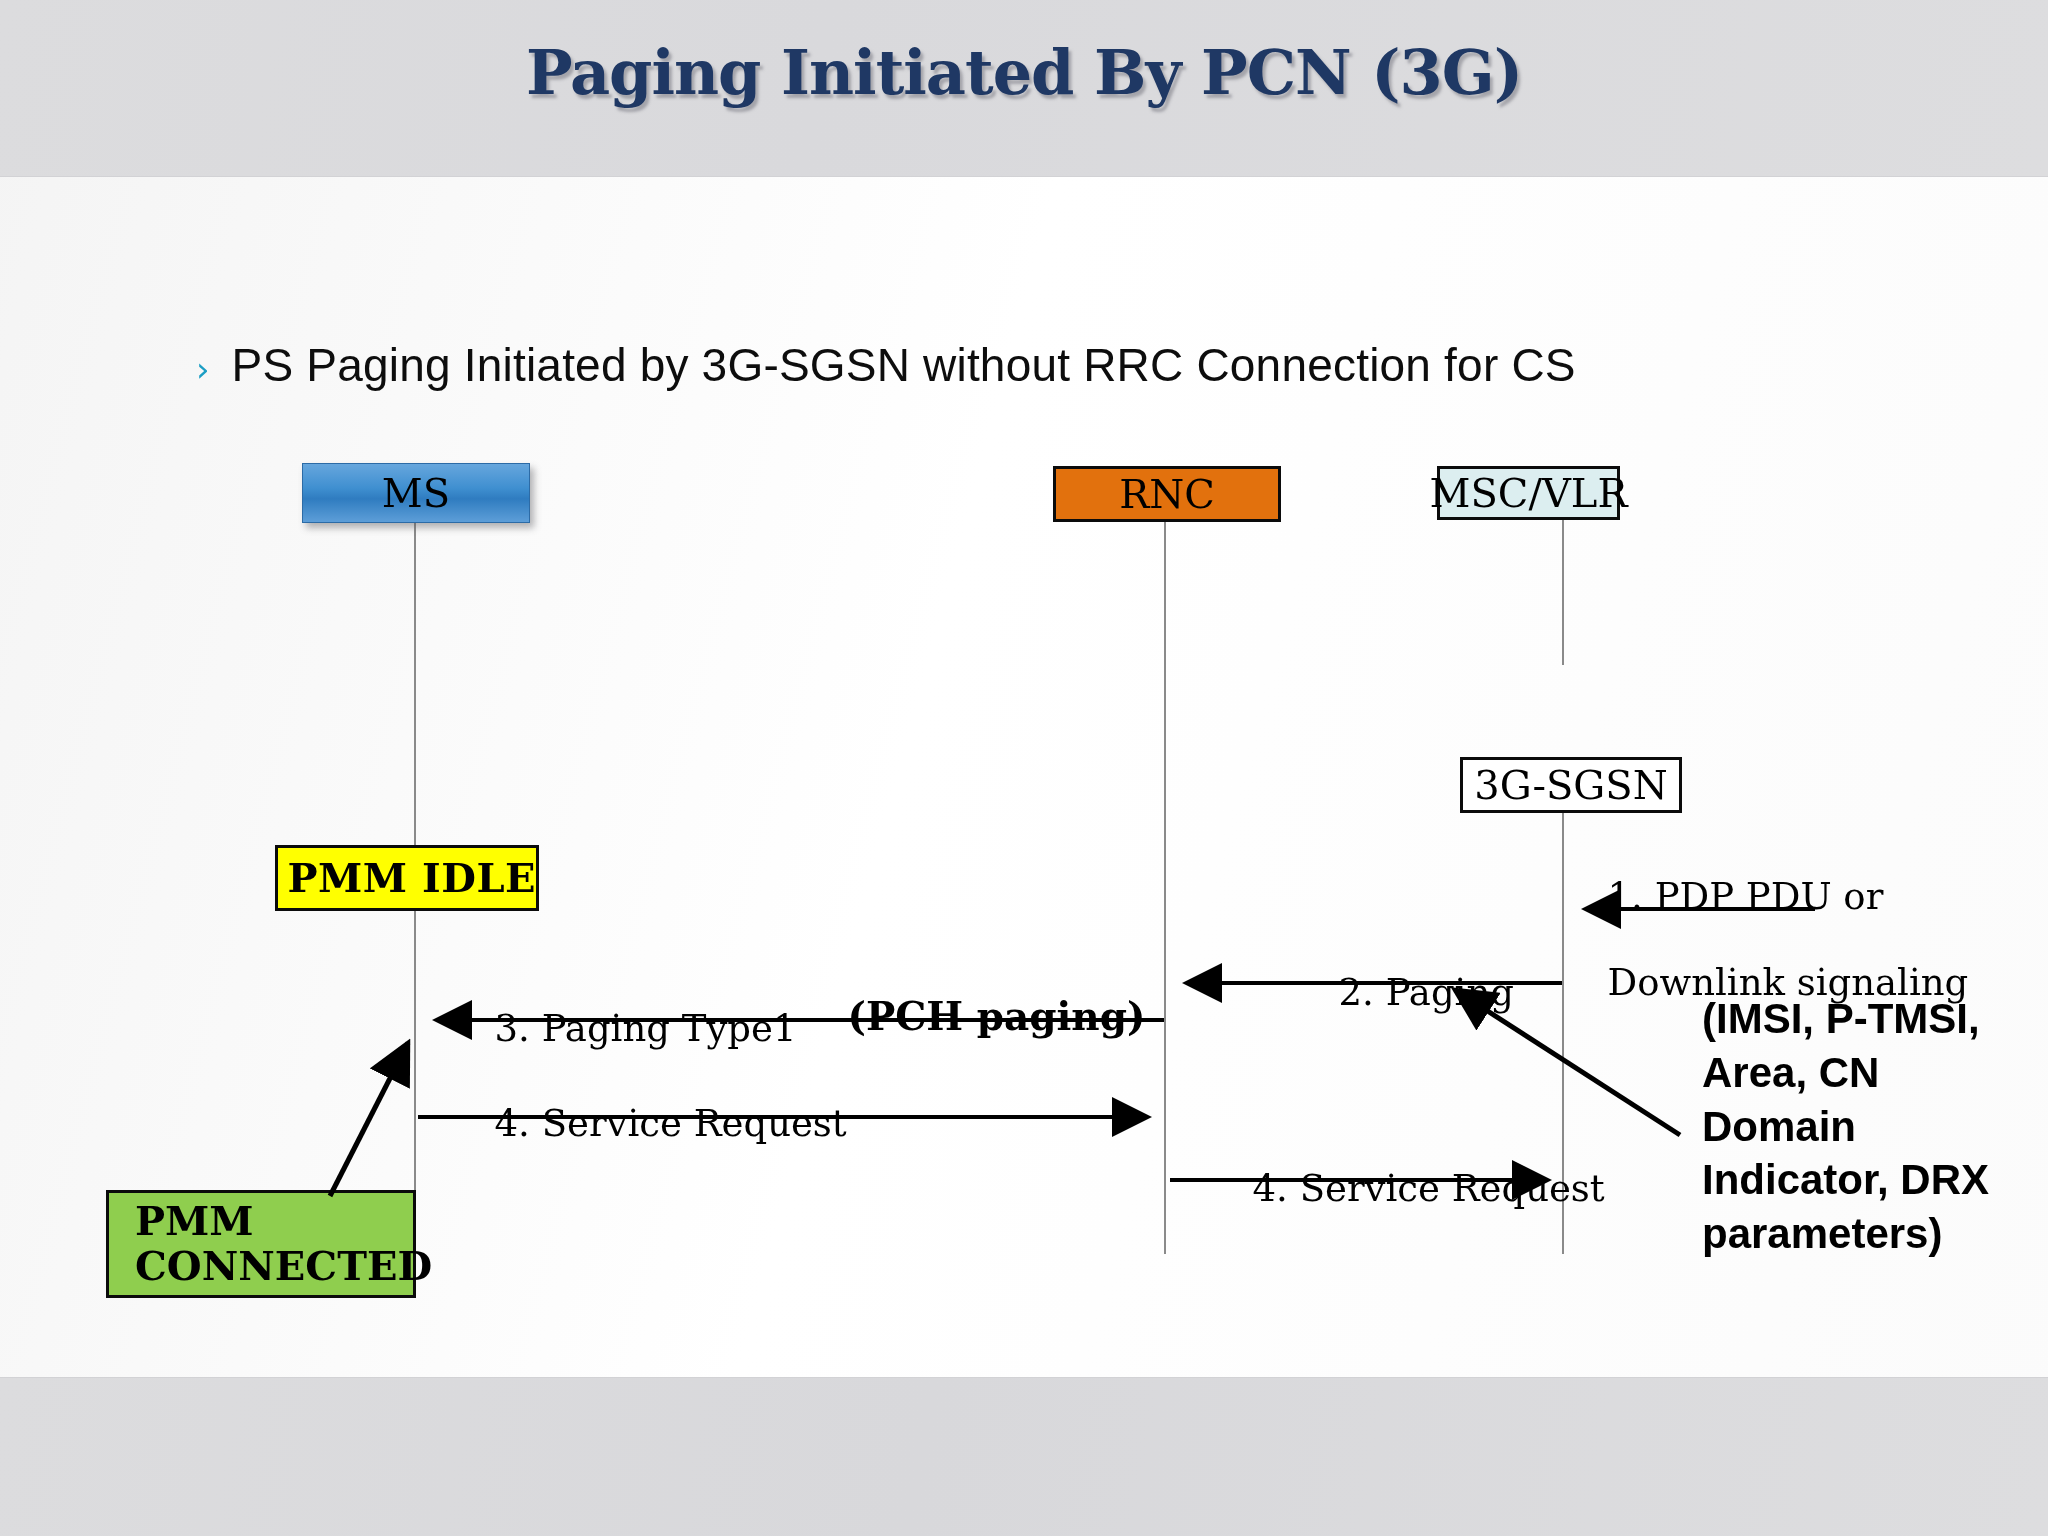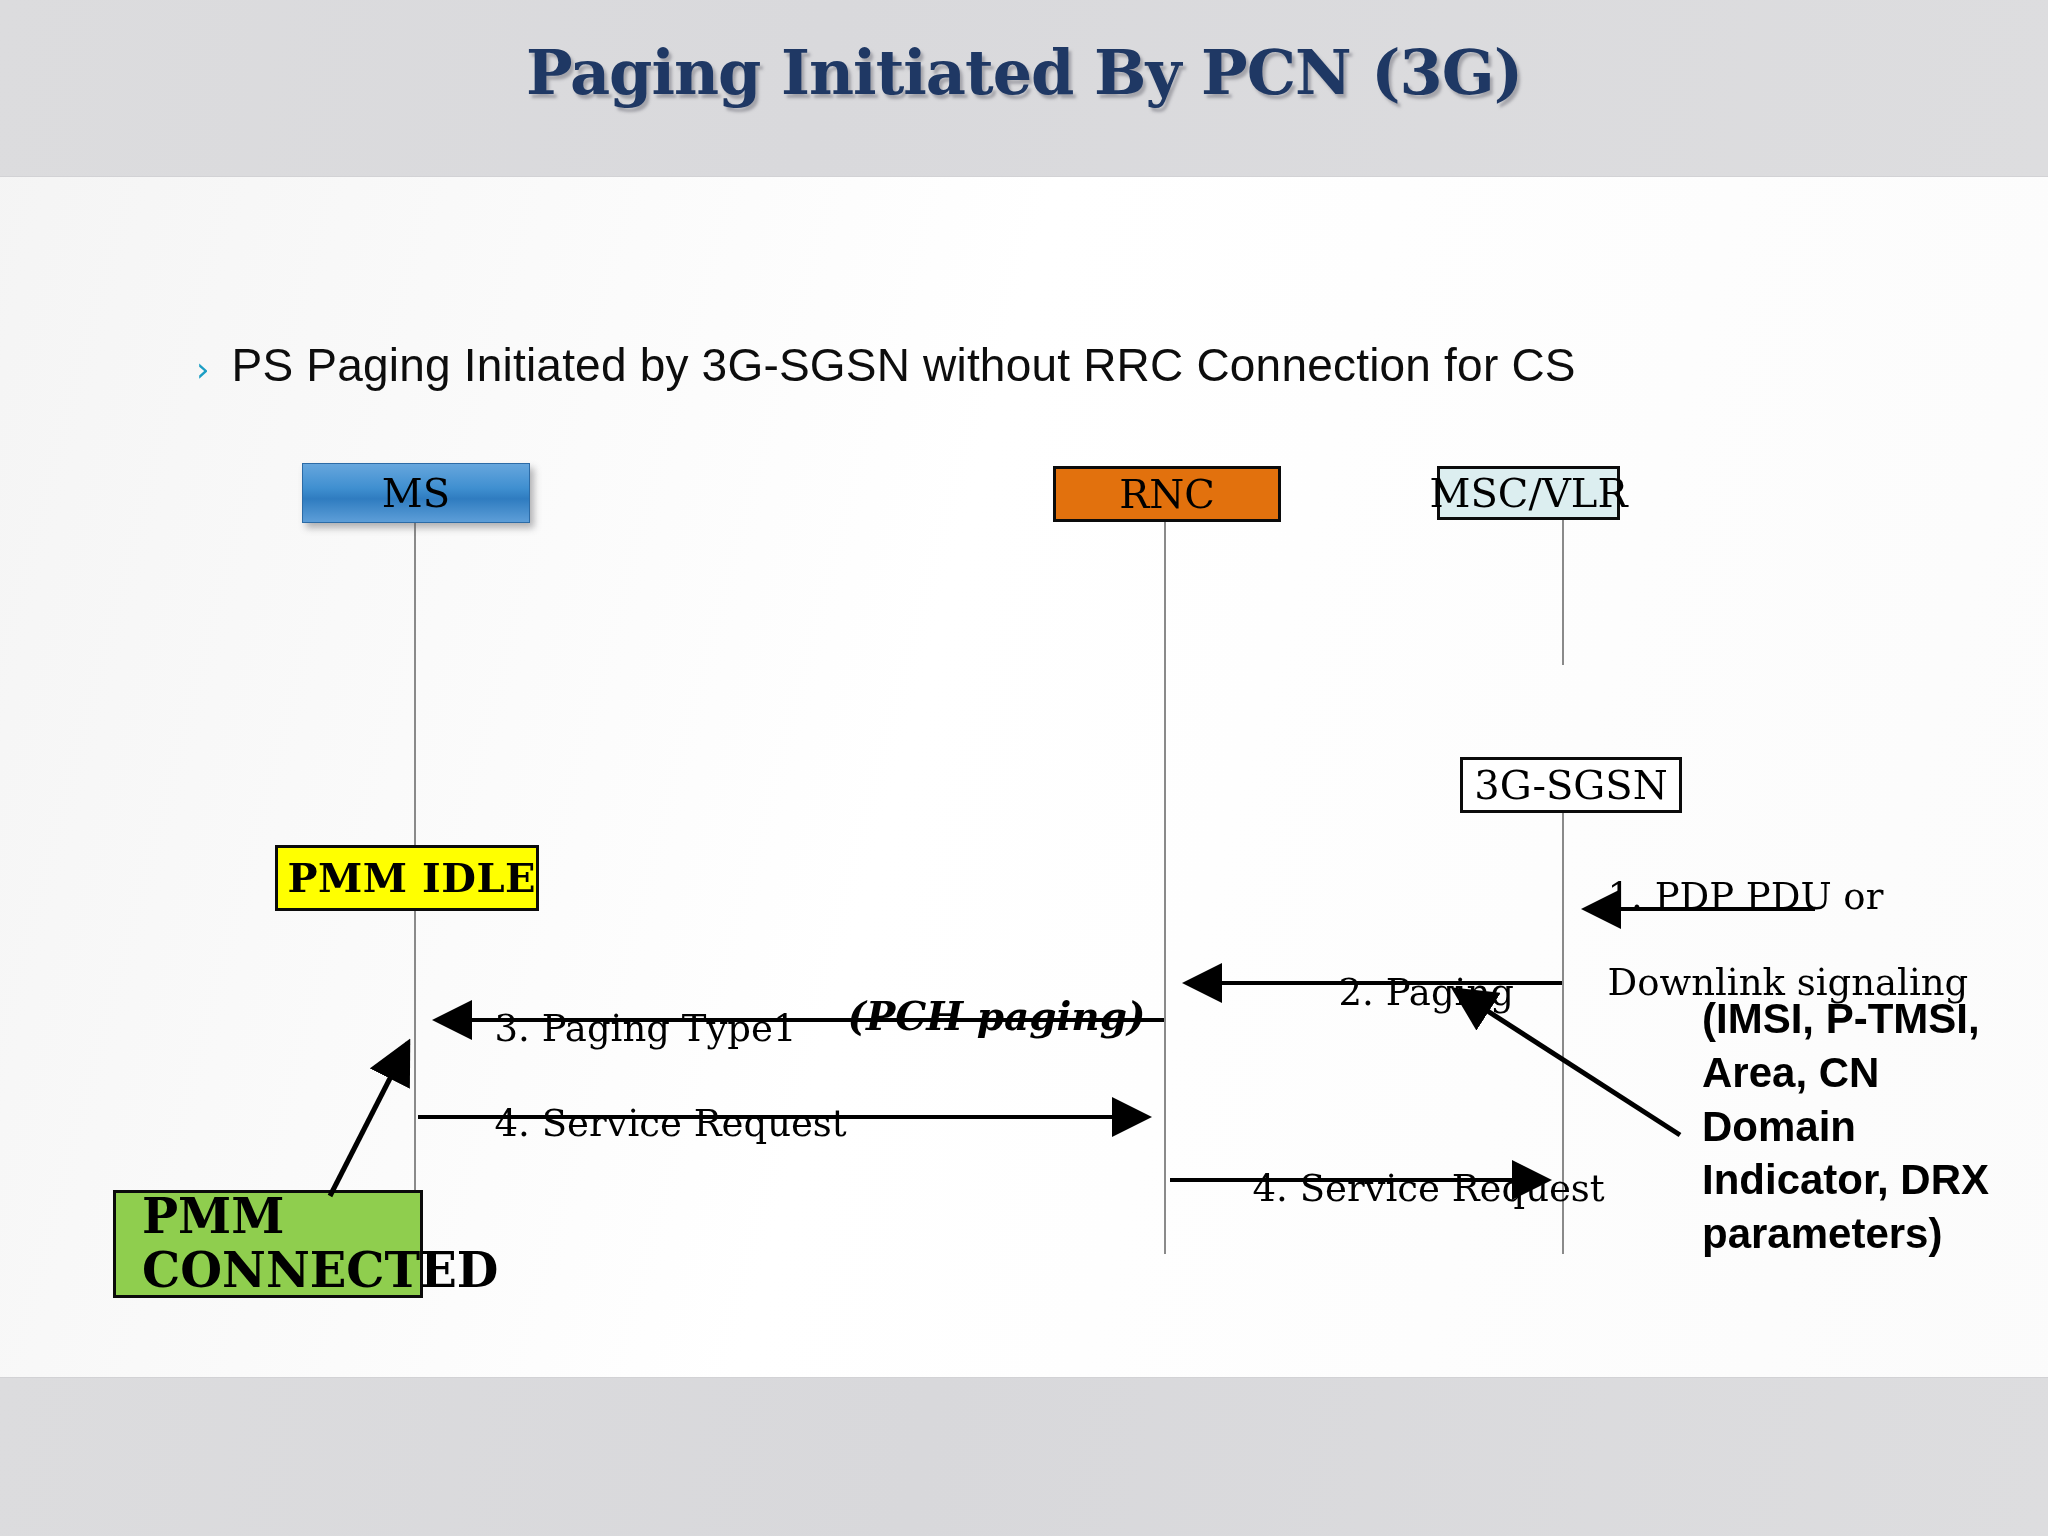--- a/index.html
+++ b/index.html
@@ -93,32 +93,32 @@
     font-family:"DejaVu Serif", serif;font-weight:700;color:#000;
     display:flex;align-items:center;justify-content:flex-end;
     text-align:center;line-height:1.12;
   }
   .state-idle{
     left:275px;top:845px;width:264px;height:66px;
     background:#ffff00;border:3px solid #0b0b0b;font-size:40px;
     letter-spacing:.5px;
   }
   .state-connected{
-    left:113px;top:1190px;width:310px;height:108px;
-    background:#8fce4e;border:3px solid #0b0b0b;font-size:48px;
+    left:106px;top:1190px;width:310px;height:108px;
+    background:#8fce4e;border:3px solid #0b0b0b;font-size:40px;
     justify-content:flex-start;text-align:left;padding-left:26px;
   }
 
   
   .msg{
     position:absolute;font-family:"DejaVu Serif", serif;
     color:#000;white-space:pre;line-height:1.16;
   }
   .msg-normal{font-size:37px;}
-  .msg-bold{font-size:39px;font-weight:700;font-style:italic;}
+  .msg-bold{font-size:39px;font-weight:700;}
 
   .annot{
     position:absolute;font-family:Liberation Sans, sans-serif;
     font-weight:700;font-size:42px;color:#000;line-height:1.28;
     width:330px;
   }
 
   svg.arrows{position:absolute;left:0;top:0;width:2048px;height:1536px;
     pointer-events:none;overflow:visible;}
 </style>

